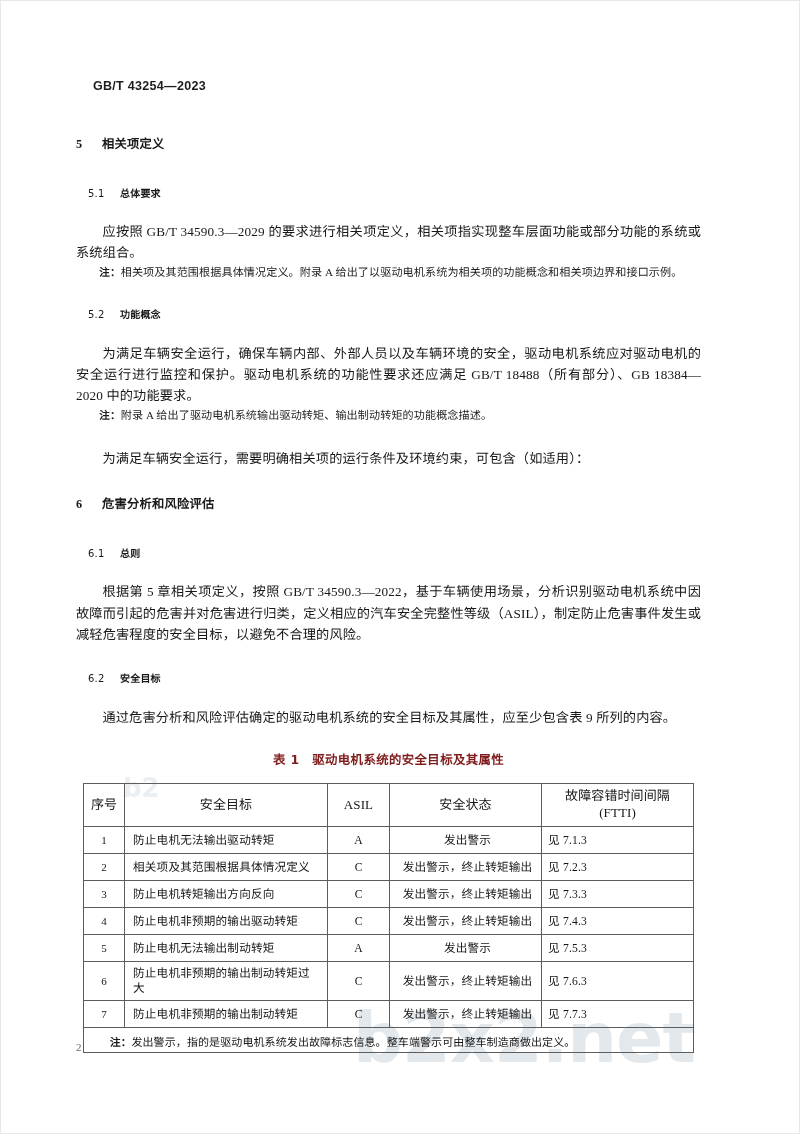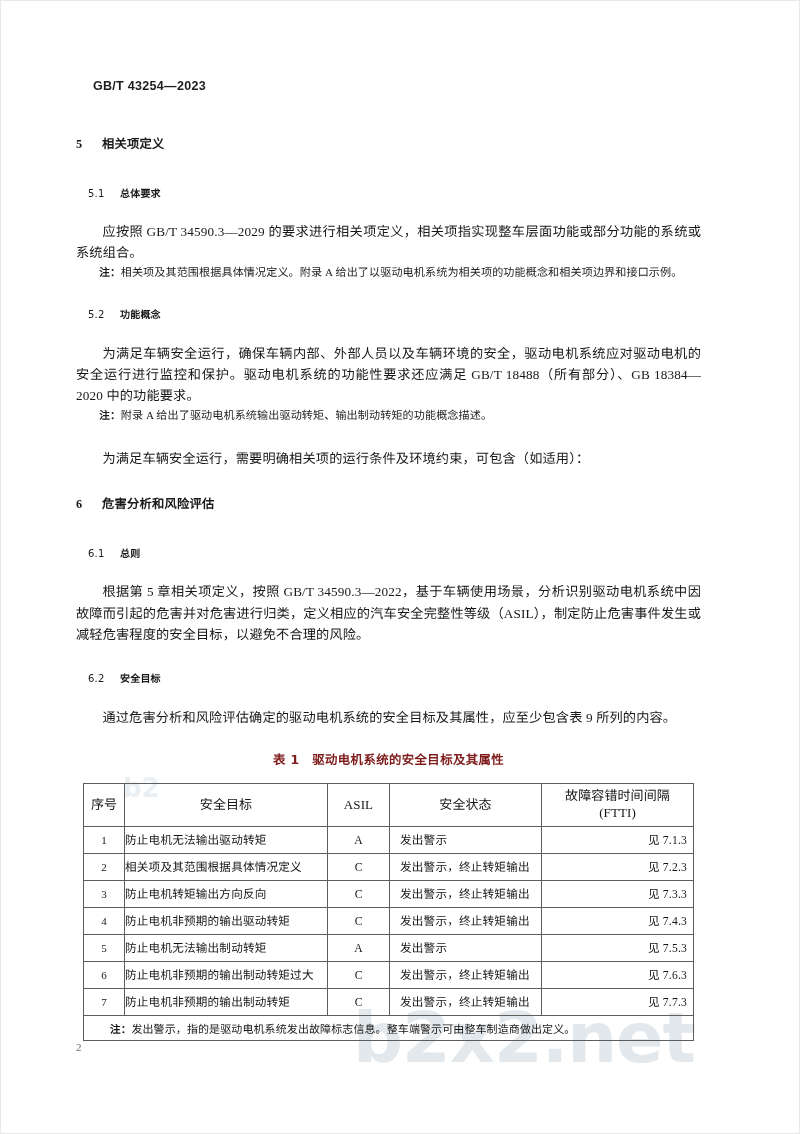--- a/index.html
+++ b/index.html
@@ -170,24 +170,24 @@
     font-weight: normal;
     vertical-align: middle;
     height: 18px;
   }
   table.sg-table thead th {
     text-align: center;
     font-size: 13px;
     letter-spacing: 0.1px;
   }
   table.sg-table td.c-idx { text-align: center; font-size: 11px; }
-  table.sg-table td.c-goal { text-align: left; padding-left: 0; letter-spacing: 0.2px; margin-left: 44px; }
+  table.sg-table td.c-goal { text-align: left; padding-left: 8px; letter-spacing: 0.2px; margin-left: 44px; }
   table.sg-table td.c-asil { text-align: center; }
-  table.sg-table td.c-state { text-align: left; padding-left: 10px; letter-spacing: 0.2px; }
-  table.sg-table td.c-ftti { text-align: right; letter-spacing: 0.2px; }
+  table.sg-table td.c-state { text-align: center; padding-left: 10px; letter-spacing: 0.2px; }
+  table.sg-table td.c-ftti { text-align: left; letter-spacing: 0.2px; }
 
   table.sg-table td.table-note {
     text-align: left;
     padding: 5px 8px 1px 26px;
     font-size: 11px;
     letter-spacing: 0.1px;
     line-height: 1.4;
   }
   table.sg-table td.table-note .note-label {
     font-weight: bold;

